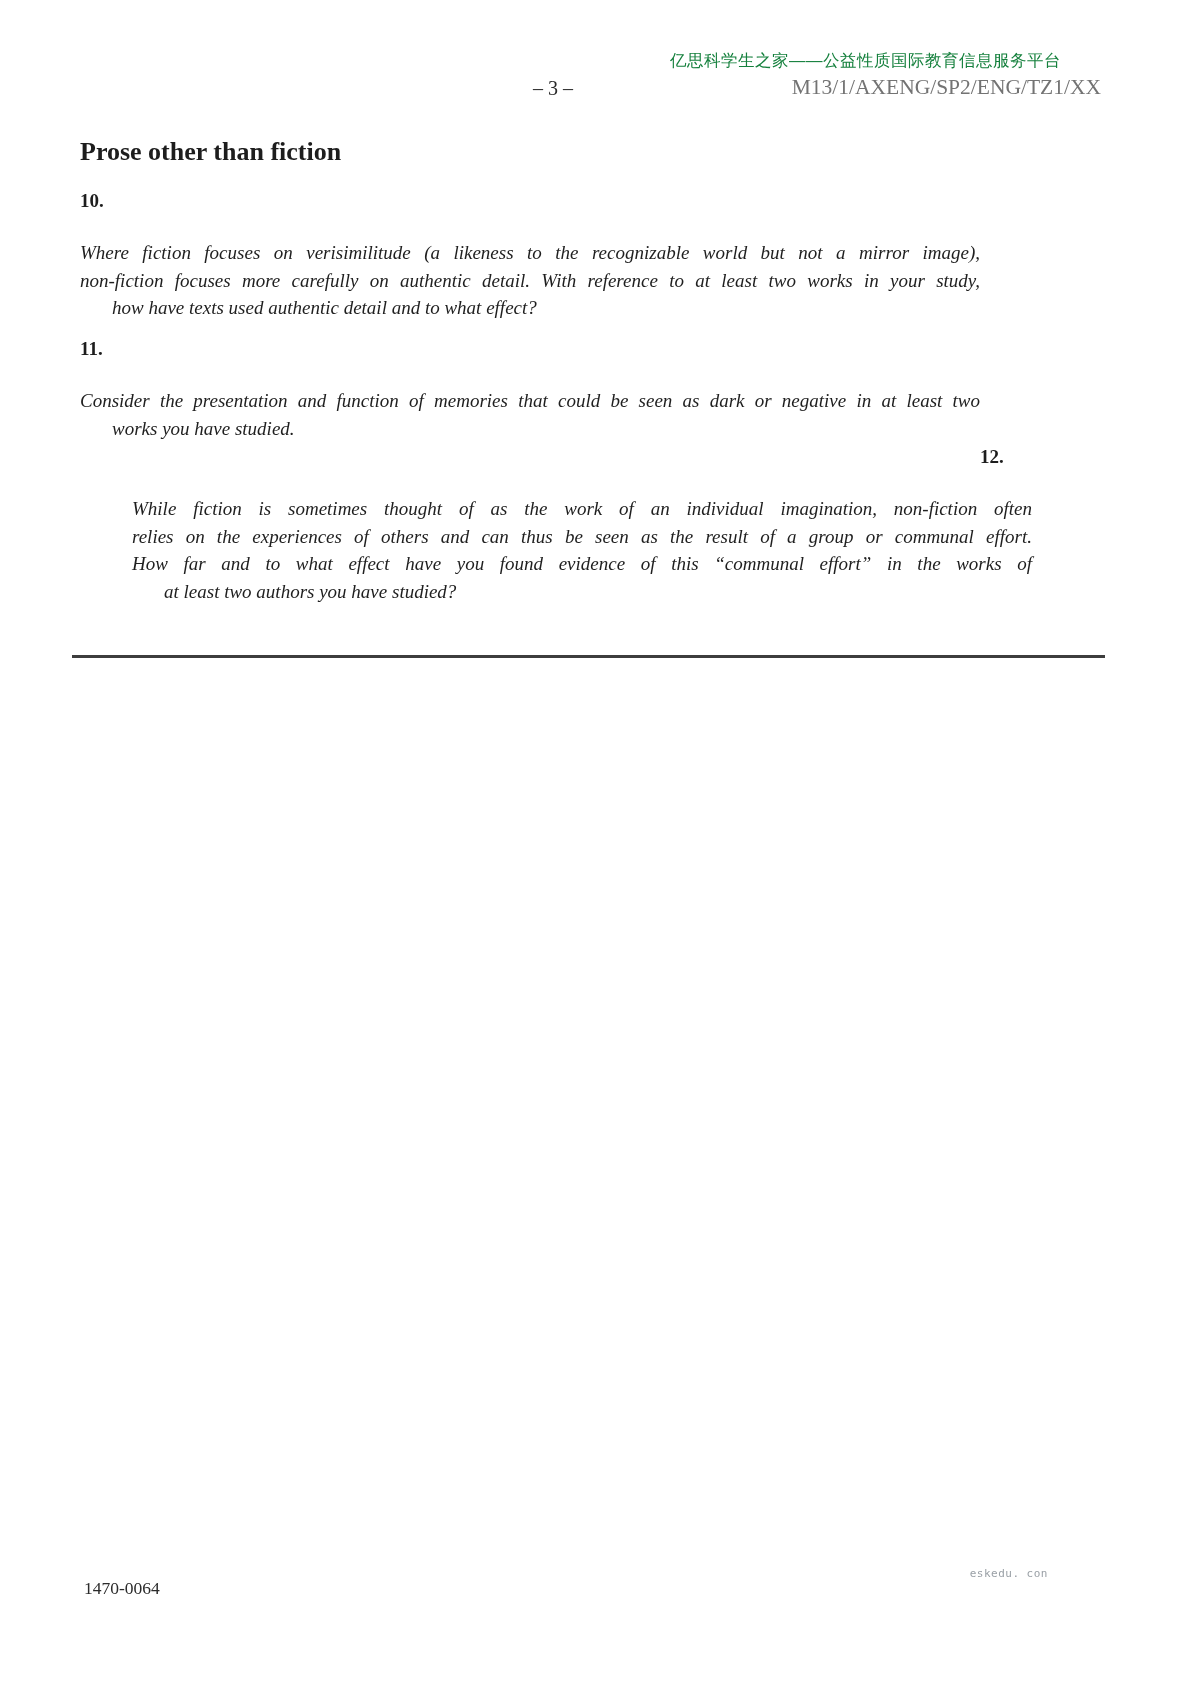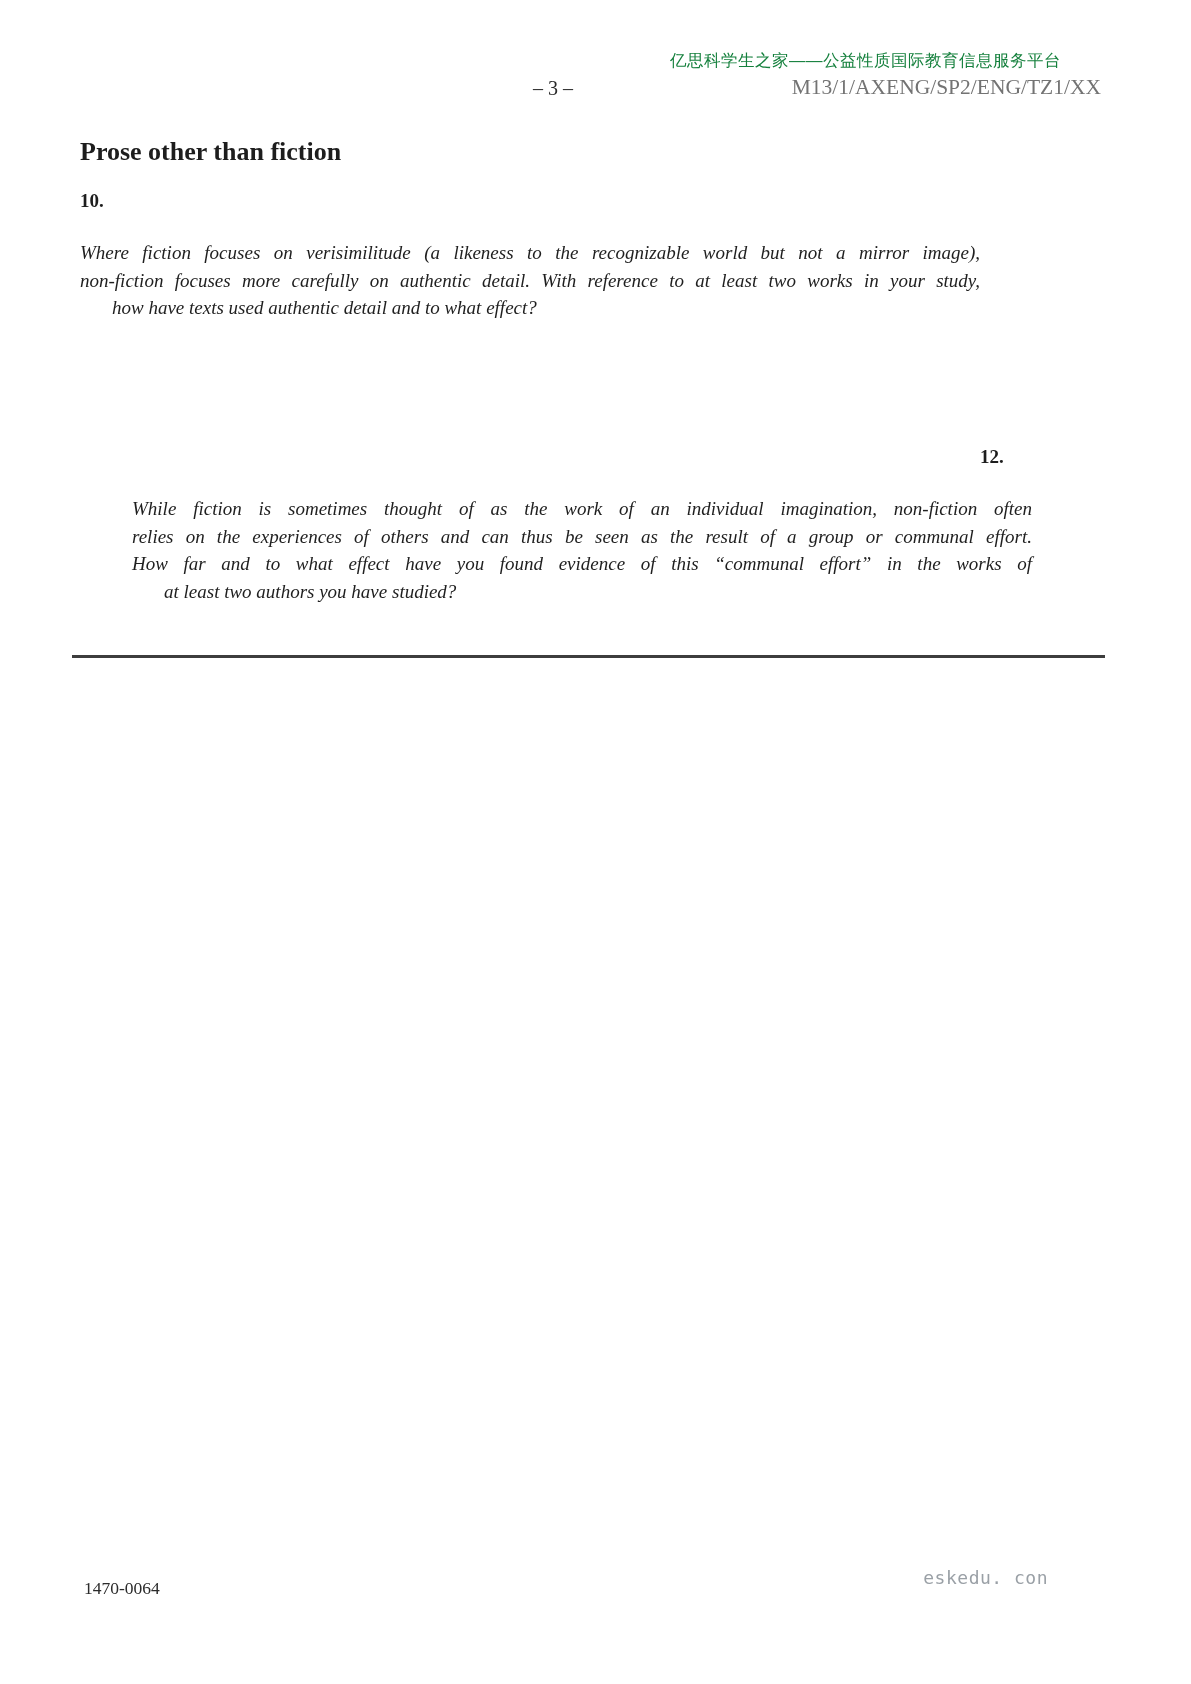--- a/index.html
+++ b/index.html
@@ -109,21 +109,21 @@
     left: 84px;
     font-size: 17.5px;
     color: #2b2b2b;
     white-space: nowrap;
   }
   .watermark-bottom {
     position: absolute;
     top: 1567px;
     right: 143px;
     font-family: "DejaVu Sans Mono", monospace;
-    font-size: 18px;
+    font-size: 11px;
     letter-spacing: 0.5px;
     color: #9aa0a6;
     white-space: nowrap;
   }
 </style>
 </head>
 <body>
 
 <div class="page">
 
@@ -137,20 +137,27 @@
 
   <div class="question q10">
     <div class="qnum">10.</div>
     <div class="qtext">
       <div class="qline">Where fiction focuses on verisimilitude (a likeness to the recognizable world but not a mirror image),</div>
       <div class="qline">non-fiction focuses more carefully on authentic detail.  With reference to at least two works in your study,</div>
       <div class="qline last">how have texts used authentic detail and to what effect?</div>
     </div>
   </div>
 
+  <div class="question q11">
+    <div class="qnum">11.</div>
+    <div class="qtext">
+      <div class="qline">Consider the presentation and function of memories that could be seen as dark or negative in at least two</div>
+      <div class="qline last">works you have studied.</div>
+    </div>
+  </div>
 
   <div class="question q12">
     <div class="qnum">12.</div>
     <div class="qtext">
       <div class="qline">While fiction is sometimes thought of as the work of an individual imagination, non-fiction often</div>
       <div class="qline">relies on the experiences of others and can thus be seen as the result of a group or communal effort.</div>
       <div class="qline">How far and to what effect have you found evidence of this “communal effort” in the works of</div>
       <div class="qline last">at least two authors you have studied?</div>
     </div>
   </div>

